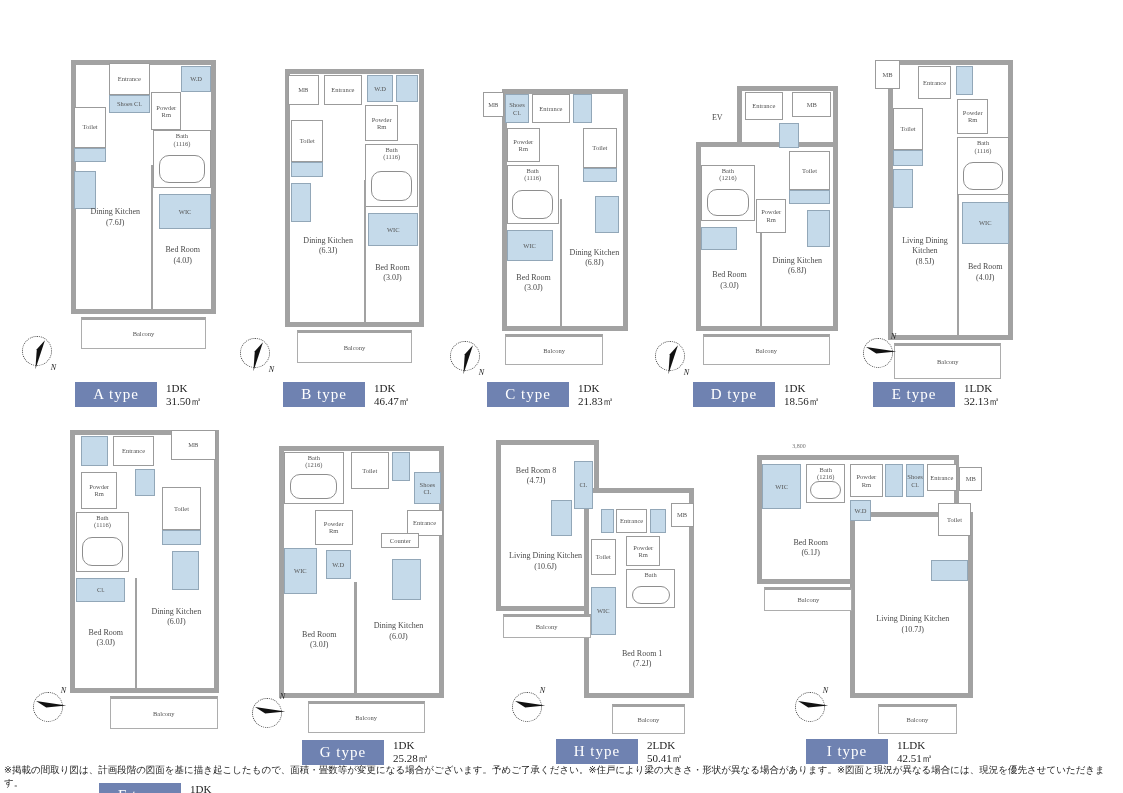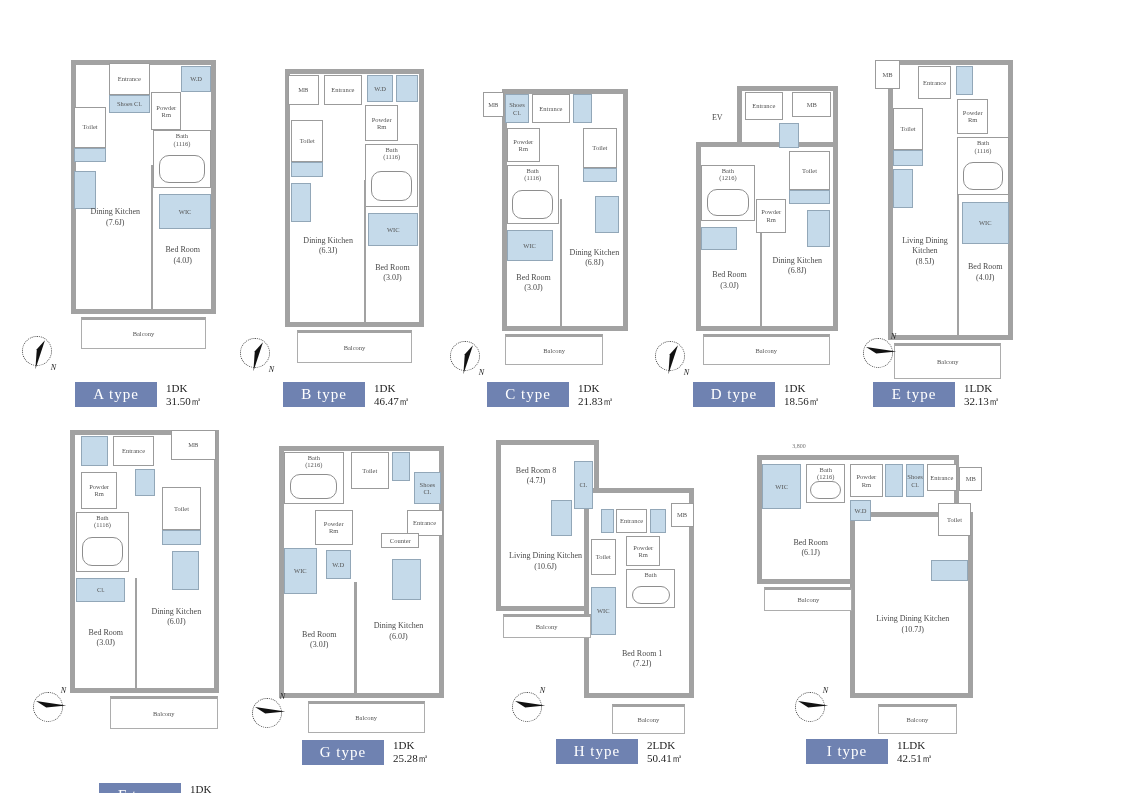--- a/index.html
+++ b/index.html
@@ -638,13 +638,14 @@
         <div class="type-badge">
           <span>I type</span>
         </div>
         <div class="type-info">
           <div>1LDK</div>
           <div>42.51㎡</div>
         </div>
       </div>
     </main>
 
+  <p class="disclaimer">※掲載の間取り図は、計画段階の図面を基に描き起こしたもので、面積・畳数等が変更になる場合がございます。予めご了承ください。※住戸により梁の大きさ・形状が異なる場合があります。※図面と現況が異なる場合には、現況を優先させていただきます。</p>
 </div>
 
 </body></html>

